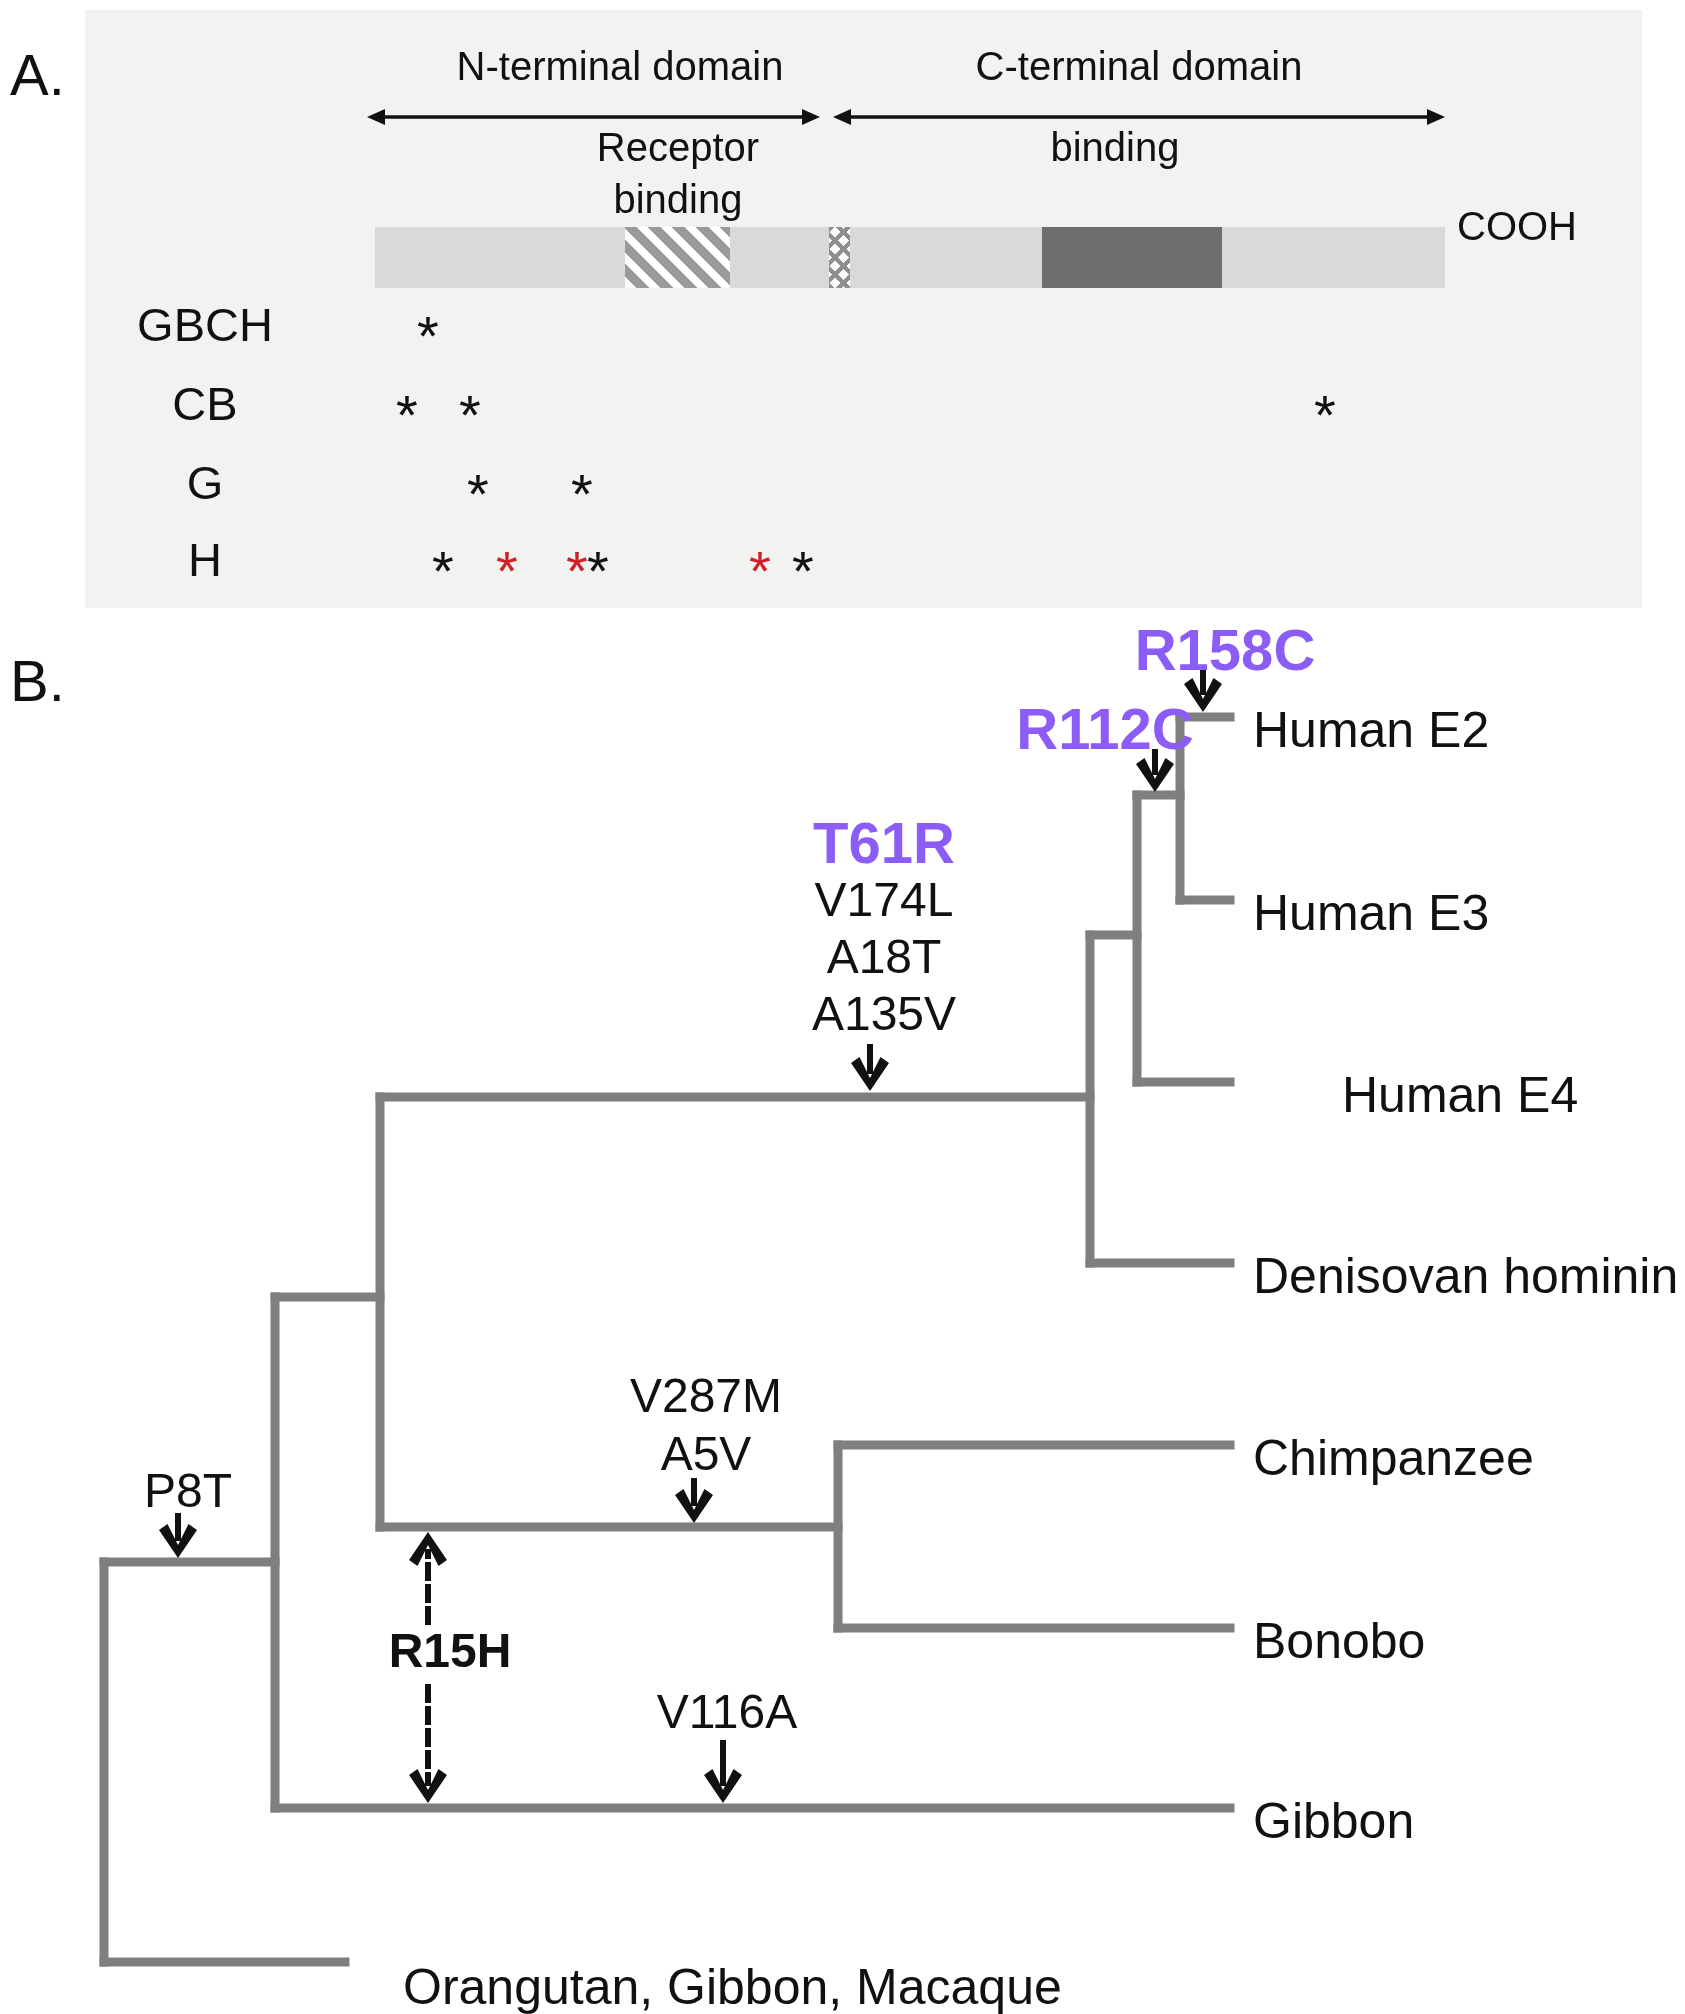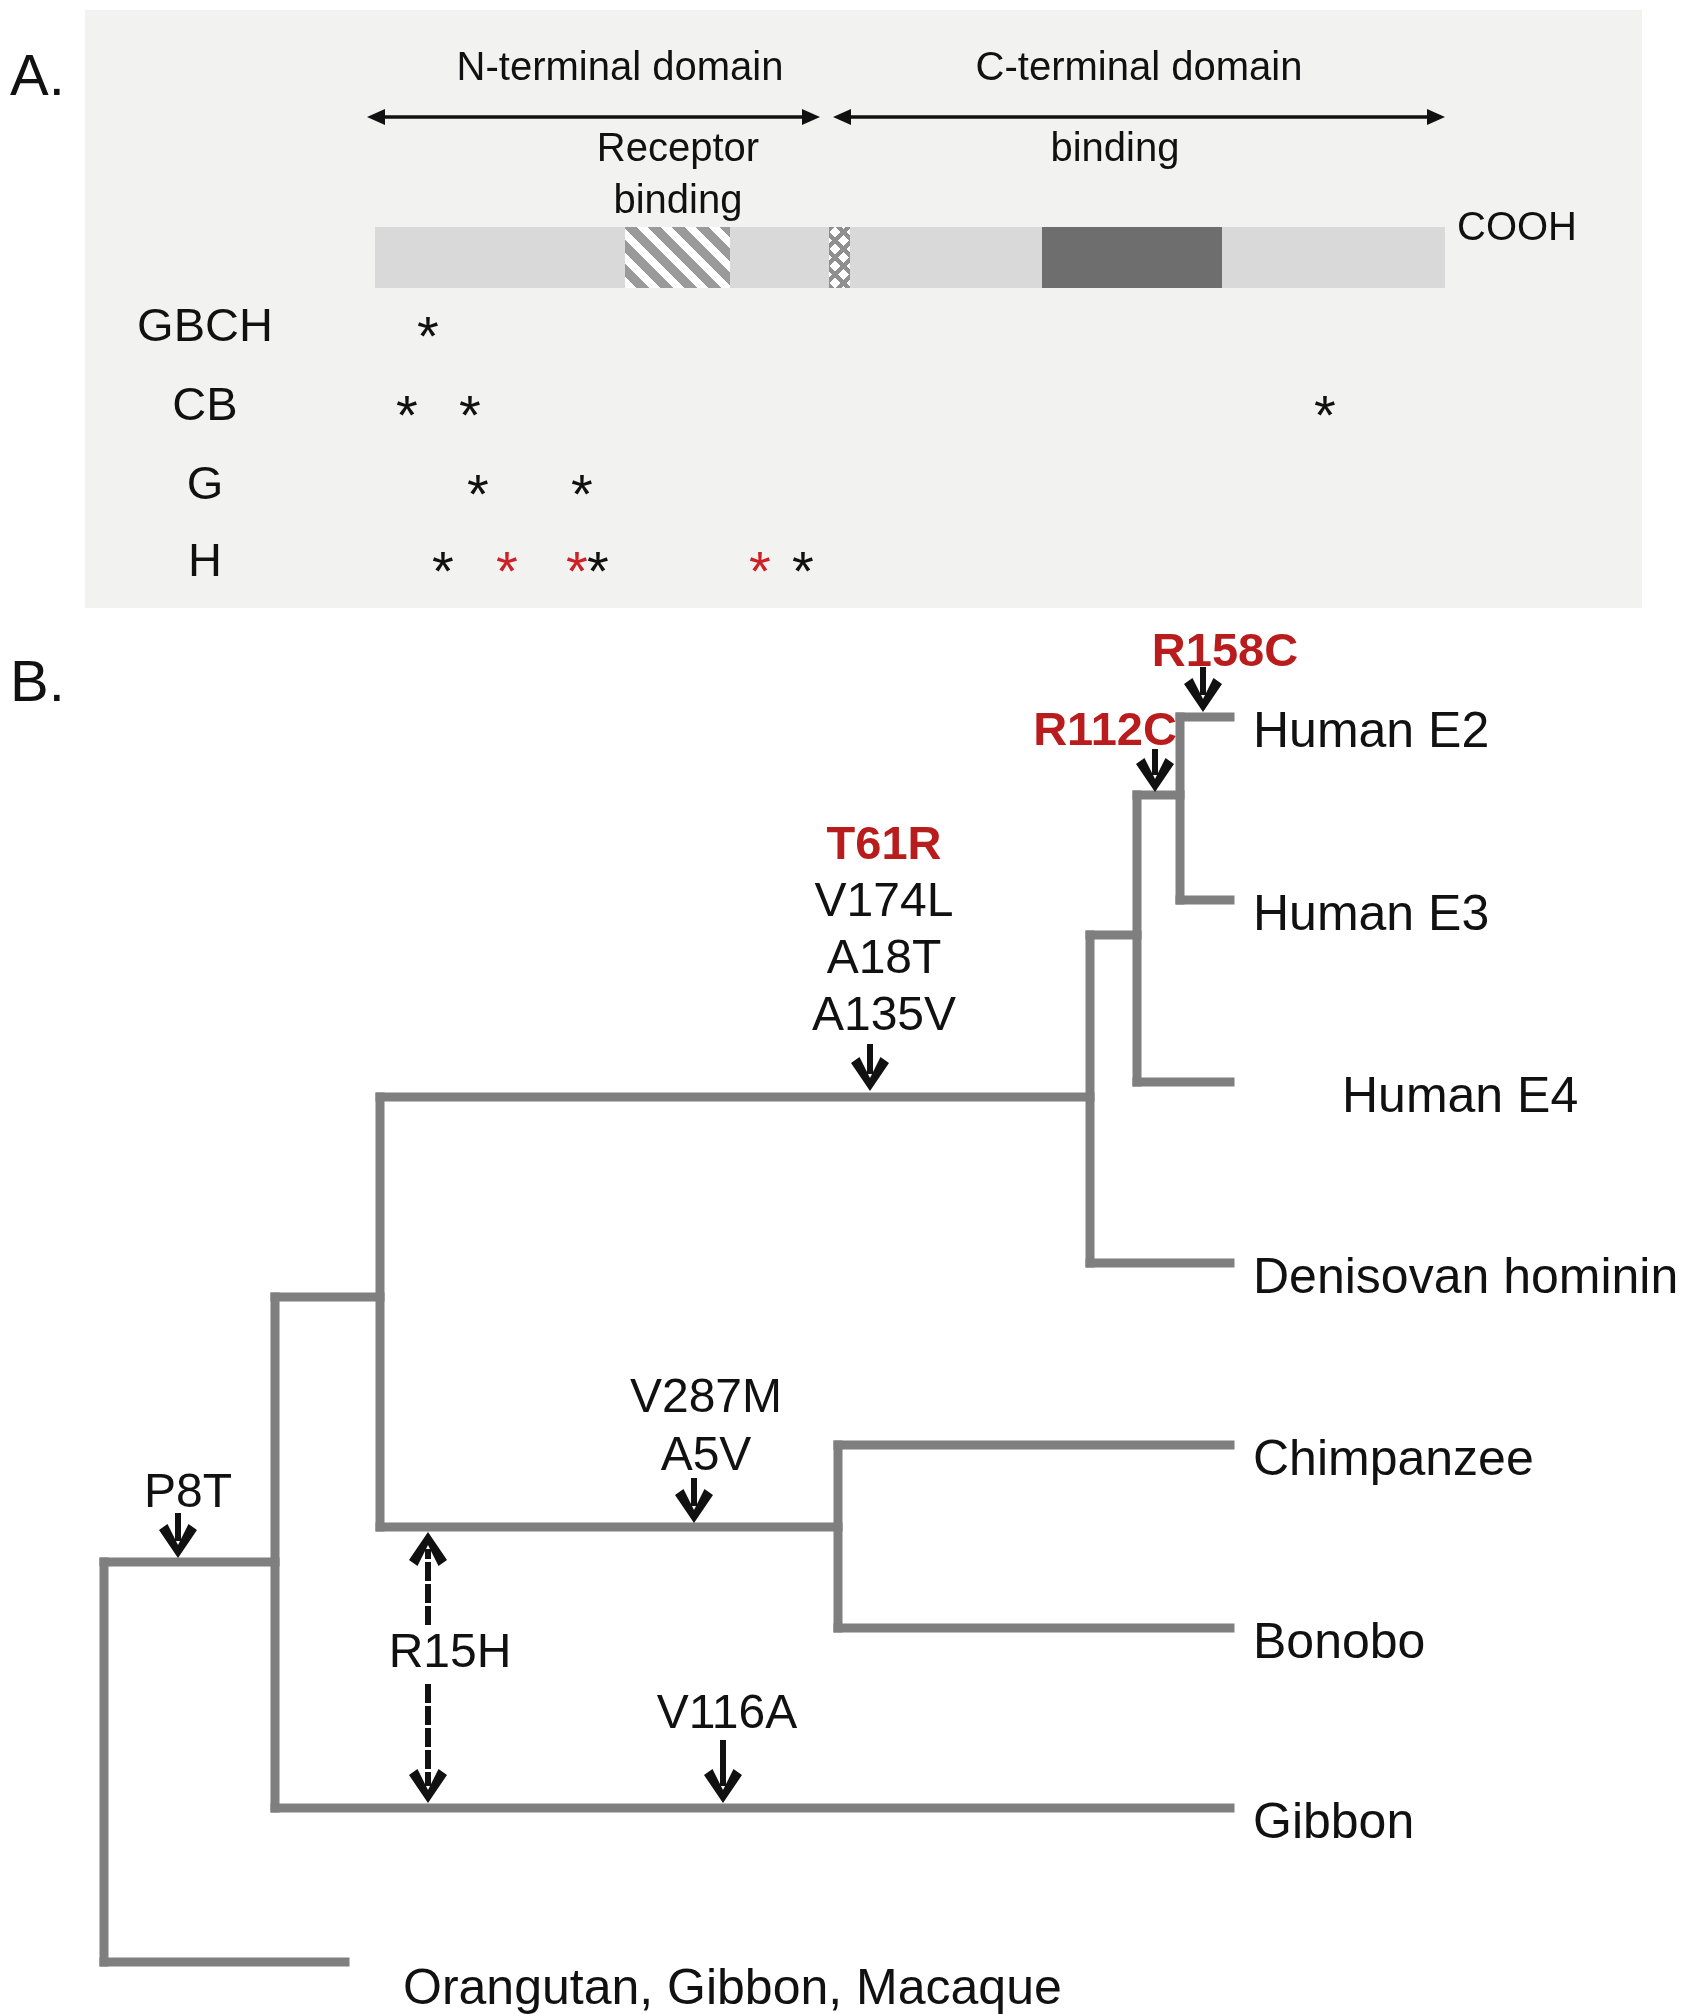--- a/index.html
+++ b/index.html
@@ -35,21 +35,21 @@
   }
   .barRegion.dark{background:#6e6e6e;}
   .rowLabel{left:80px;width:250px;text-align:center;font-size:47px;line-height:56px;}
   .aster{position:absolute;font-size:56px;line-height:56px;transform:translateX(-50%);}
   .aster.red{color:#cc2127;}
   
   #figsvg{left:0;top:0;width:1685px;height:2014px;}
   .taxon{font-size:50px;line-height:56px;white-space:nowrap;transform:translateY(-50%);}
   .annLine{position:absolute;width:420px;margin-left:-210px;text-align:center;
            font-size:48px;line-height:56px;height:56px;white-space:nowrap;}
-  .annLine.redbold{color:#b91c1c;font-weight:bold;font-size:47px;}
+  .annLine.redbold{color:#8b5cf6;font-weight:bold;font-size:58px;}
 </style>
 </head>
 <body>
 
 <div id="stage">
 
   <div class="abs" id="panelA-bg"></div>
   <div class="abs panel-letter" id="aLetter">A.</div>
 
   <div class="abs domTitle" id="cTitle">C-terminal domain</div>
@@ -151,16 +151,16 @@
   <div id="annLayer">
       <div class="annLine redbold" style="left: 1225px; top: 622px;">R158C</div>
       <div class="annLine redbold" style="left: 1105px; top: 701px;">R112C</div>
       <div class="annLine redbold" style="left: 884px; top: 815px;">T61R</div>
       <div class="annLine" style="left: 884px; top: 872px;">V174L</div>
       <div class="annLine" style="left: 884px; top: 929px;">A18T</div>
       <div class="annLine" style="left: 884px; top: 986px;">A135V</div>
       <div class="annLine" style="left: 706px; top: 1368px;">V287M</div>
       <div class="annLine" style="left: 706px; top: 1426px;">A5V</div>
       <div class="annLine" style="left: 188px; top: 1463px;">P8T</div>
-      <div class="annLine" style="left: 450px; top: 1623px;">R15H</div>
+      <div class="annLine" style="left: 450px; top: 1623px; font-weight: bold;">R15H</div>
       <div class="annLine" style="left: 727px; top: 1684px; text-align: center;">V116A</div>
     </div>
 </div>
 
 </body></html>

